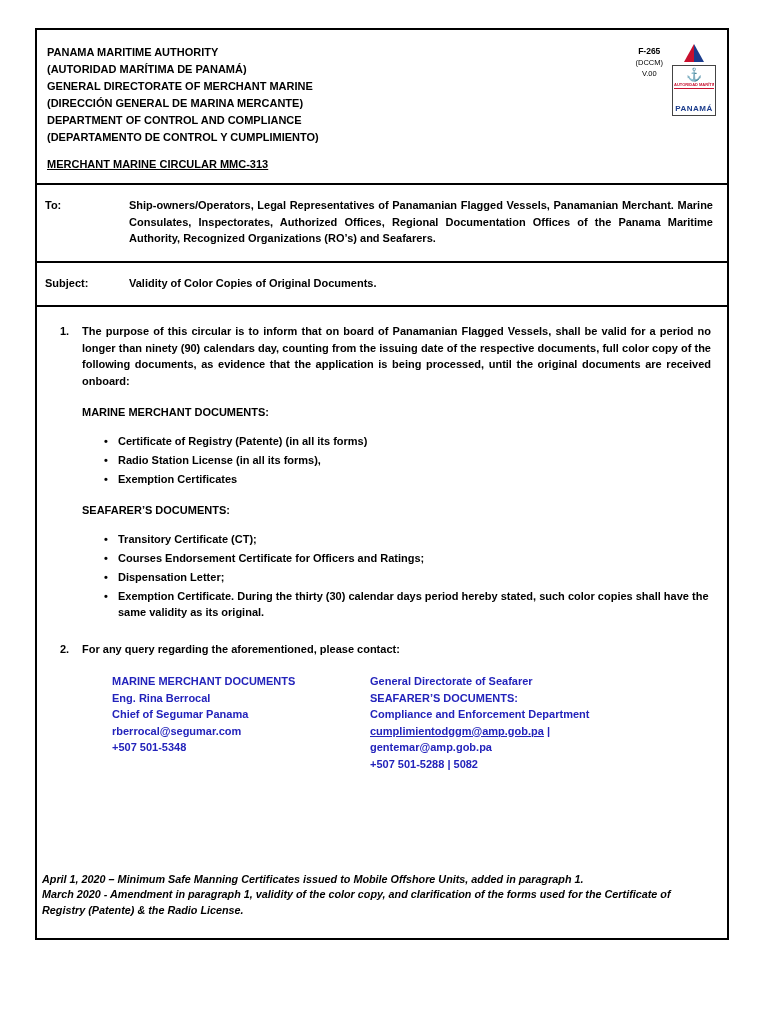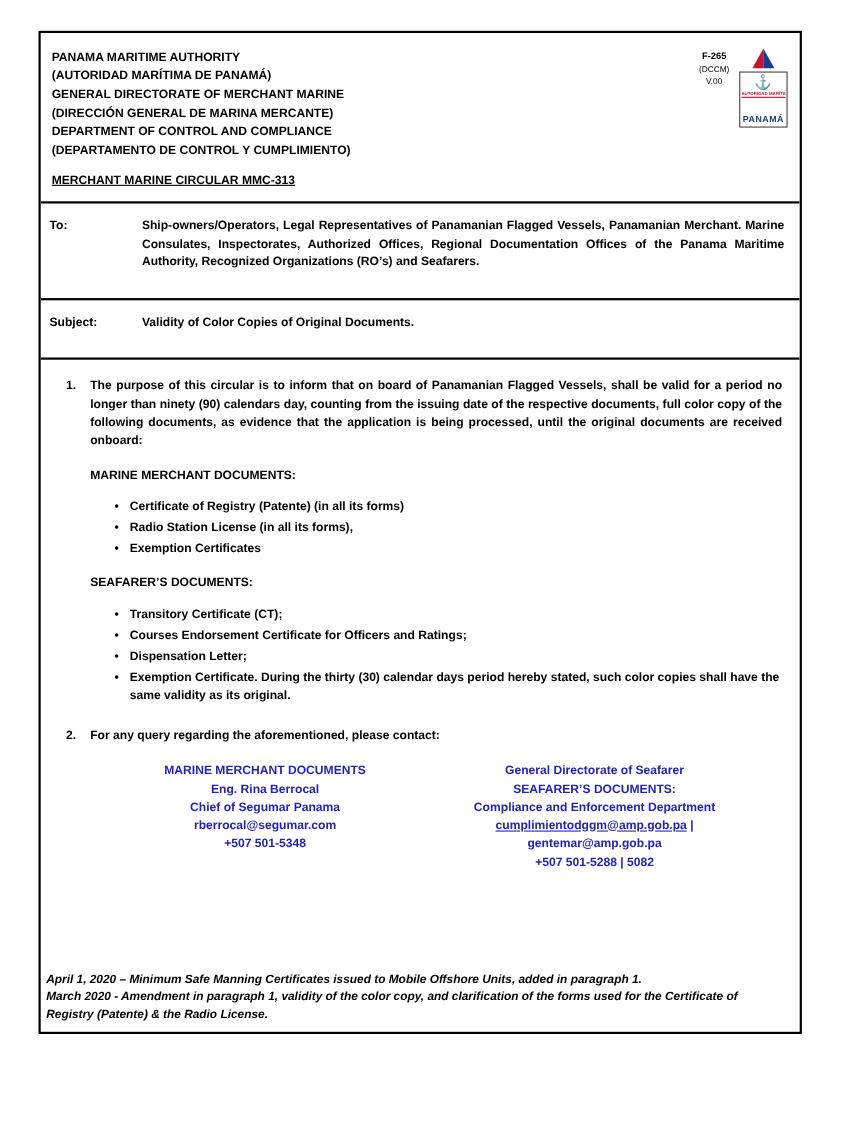--- a/index.html
+++ b/index.html
@@ -41,47 +41,47 @@
   }
   .anchor { color: #1b3c8c; font-size: 13px; line-height: 14px; }
   .logo-tiny { font-size: 4px; color: #c8102e; line-height: 5px; overflow: hidden; white-space: nowrap; }
   .logo-country { font-size: 8px; color: #1b3c8c; letter-spacing: 0.5px; border-top: 1px solid #c8102e; margin-top: 1px; padding-top: 15px; }
 
   .rule { border-top: 2px solid #000; height: 0; width: 100%; }
 
   
   .field-row {
     display: grid; grid-template-columns: 84px 1fr;
-    padding: 12px 14px 24px 8px;
+    padding: 12px 14px 14px 8px;
     line-height: 16.5px;
   }
   .field-text { text-align: justify; }
 
   
   .body { padding: 16px 16px 0 45px; line-height: 16.5px; flex: 0 0 auto; }
   .num-item { position: relative; text-align: justify; }
   .num-item .num { position: absolute; left: -22px; }
   .docs-heading { margin-top: 15px; }
   ul.bullets { list-style: none; margin: 12px 0 0 20px; }
   ul.bullets li { position: relative; padding-left: 16px; margin-bottom: 2.5px; text-align: left; }
   ul.bullets li::before { content: "•"; position: absolute; left: 2px; }
   .item2 { margin-top: 20px; }
 
   
   .contacts { display: flex; margin: 16px 0 0 30px; line-height: 16.5px; }
-  .contact-col { color: #2323bb; text-align: center; }
+  .contact-col { color: #2323bb; }
   .contact-left { width: 258px; }
   .contact-right { flex: 1; }
   .contact-link { color: #2323bb; text-decoration: underline; cursor: pointer; }
   .contact-plain { color: #2323bb; }
 
   
   .footer {
     margin-top: auto;
-    padding: 10px 12px 8px 5px;
+    padding: 10px 12px 20px 5px;
     font-style: italic;
     font-size: 10.8px;
     line-height: 15.5px;
   }
 </style>
 </head>
 <body>
 
 <div class="doc">
 

